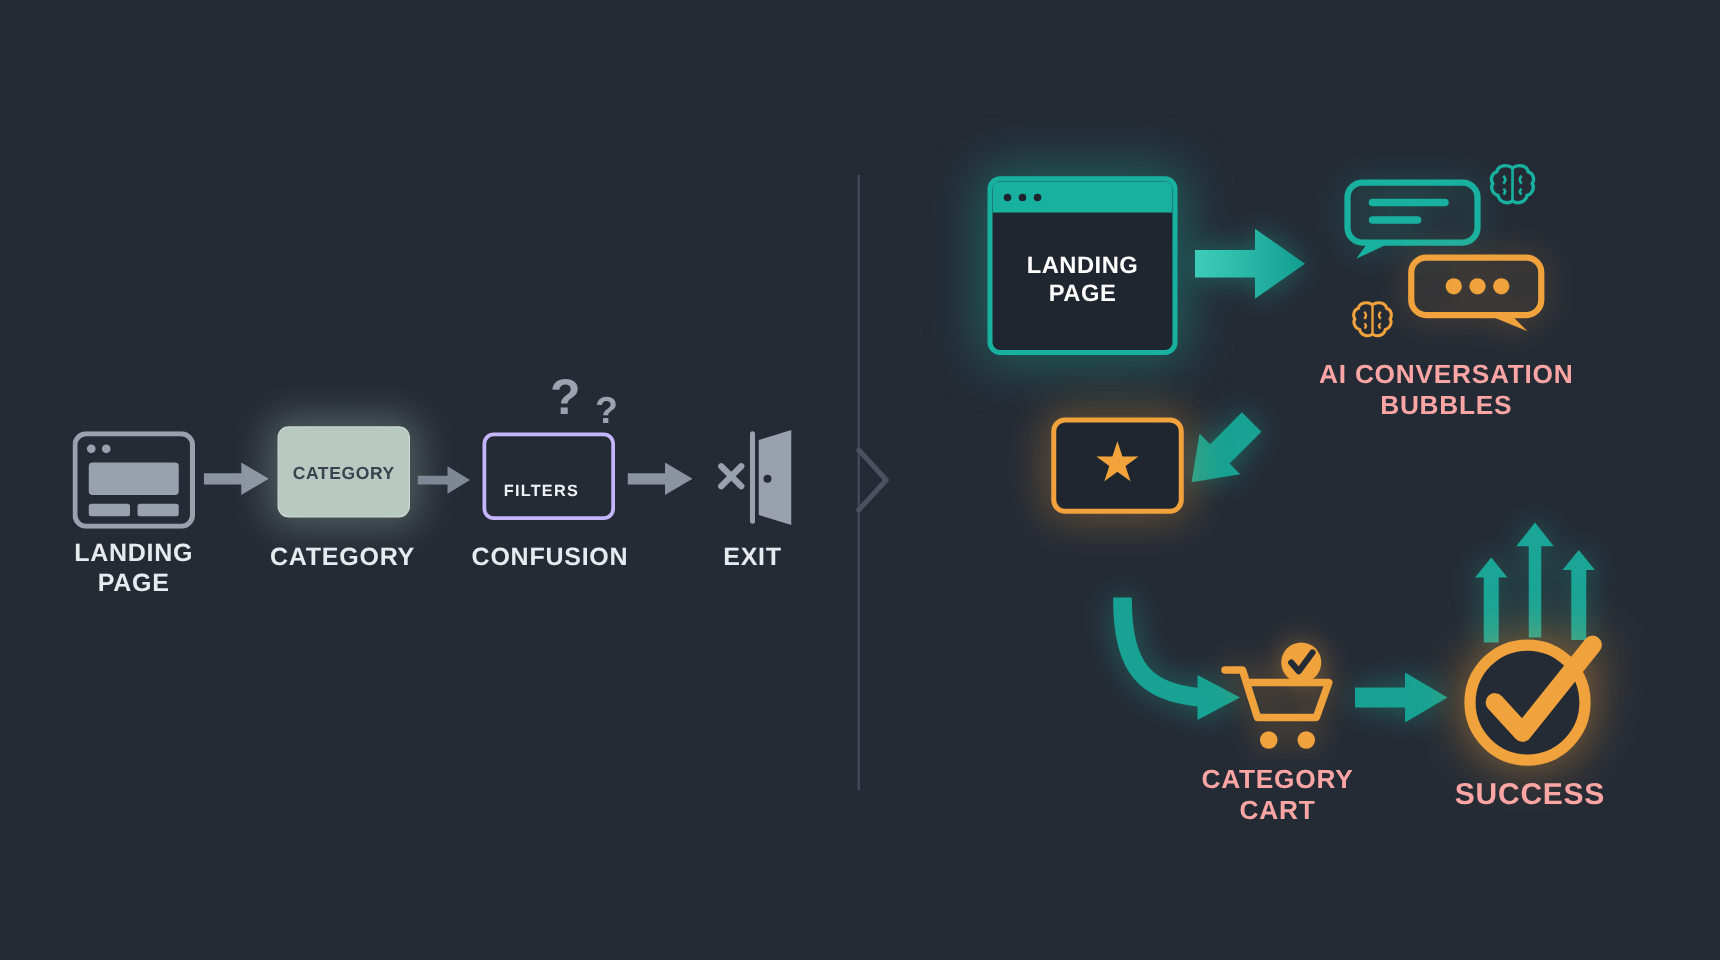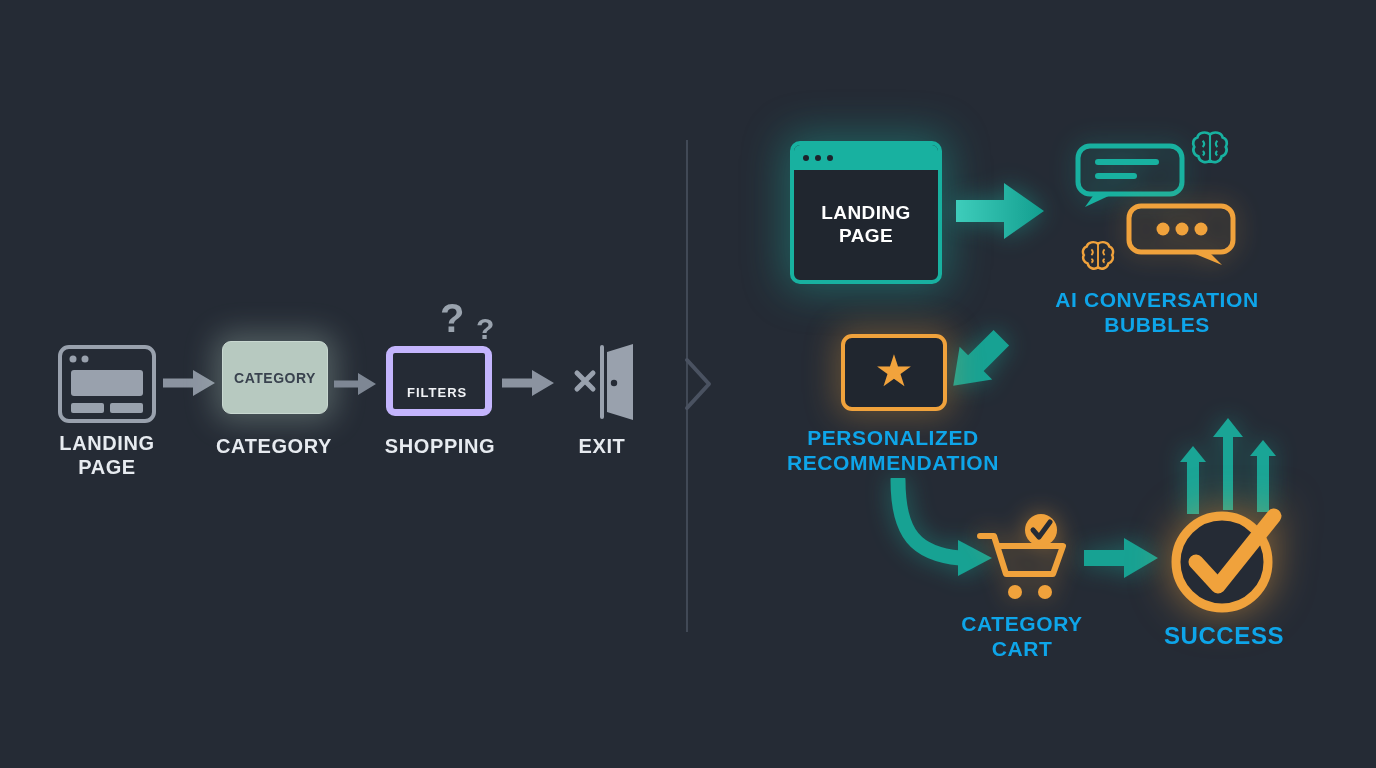--- a/index.html
+++ b/index.html
@@ -7,32 +7,32 @@
     position:relative;width:1376px;height:768px;overflow:hidden;
     background:#252b35;
     font-family:"Liberation Sans",sans-serif;
   }
   .abs{position:absolute;}
   .lbl{
     color:#eef1f5;font-weight:bold;text-align:center;
     letter-spacing:.6px;line-height:1.18;
   }
   .lbl-left{color:#e7ebf0;font-size:20px;}
-  .lbl-right{color:#0ea5e9;font-size:21px;}
+  .lbl-right{color:#fca5a5;font-size:21px;}
   
   .category-box{
     width:104px;height:71px;border-radius:9px;
     background:#b7c9c0;border:1px solid #c9d8d1;
     box-shadow:0 0 30px 8px rgba(186,212,200,.30);
     display:flex;align-items:center;justify-content:center;
   }
   .category-box span{color:#39424e;font-weight:bold;font-size:14px;letter-spacing:.5px;}
   .filters-box{
     width:106px;height:70px;border-radius:9px;
-    border:7px solid #c4b5fd;box-sizing:border-box;
+    border:3px solid #c4b5fd;box-sizing:border-box;
     display:flex;flex-direction:column;justify-content:center;gap:22px;
     padding:8px 14px;
   }
   .fline{height:5px;border-radius:3px;background:#98a0ab;}
   .filters-box .ftxt{color:#f1f3f6;font-weight:bold;font-size:13px;letter-spacing:1px;}
   .qmark{color:#9aa3ae;font-weight:bold;}
   
   .teal-window{
     width:152px;height:143px;border-radius:10px;overflow:hidden;
     border:4px solid #18b1a0;background:#20262f;box-sizing:border-box;
@@ -89,21 +89,21 @@
   </div>
 
   <div class="abs filters-box" style="left:386px;top:346px;">
     <div class="fline" style="width:72px;"></div>
     <div class="fline" style="width:46px;"></div>
     <div class="ftxt">FILTERS</div>
     <div class="fline" style="width:46px;"></div>
   </div>
   <div class="abs qmark" style="left:440px;top:296px;font-size:40px;">?</div>
   <div class="abs qmark" style="left:476px;top:312px;font-size:30px;">?</div>
-  <div class="abs lbl lbl-left" style="left:350px;top:435px;width:180px;">SHOPPING</div>
+  <div class="abs lbl lbl-left" style="left:350px;top:435px;width:180px;">CONFUSION</div>
 
   <div class="abs" style="left:502px;top:369px;">
     <svg width="52" height="28" viewBox="0 0 52 28">
         <polygon points="0,9.5 30,9.5 30,1 52,14 30,27 30,18.5 0,18.5" fill="#8b93a0"></polygon>
       </svg>
   </div>
 
   <div class="abs" style="left:571px;top:341px;">
     <svg width="66" height="82" viewBox="0 0 66 82">
       <path d="M6 32 L22 48 M22 32 L6 48" stroke="#99a1ad" stroke-width="5" stroke-linecap="round"></path>
@@ -180,21 +180,20 @@
     <svg width="90" height="90" viewBox="0 0 90 90">
       <g transform="rotate(135 45 45)">
         <polygon points="12,34 48,34 48,22 80,45 48,68 48,56 12,56" fill="#17a293"></polygon>
       </g>
     </svg>
   </div>
 
   <div class="abs rec-box" style="left:841px;top:334px;">
     <span>★</span>
   </div>
-  <div class="abs lbl lbl-right" style="left:748px;top:426px;width:290px;">PERSONALIZED RECOMMENDATION</div>
 
   <div class="abs glow-teal" style="left:884px;top:478px;">
     <svg width="112" height="104" viewBox="0 0 112 104">
       <path d="M14 2 C14 56 32 76 76 80" stroke="#17a293" stroke-width="15" fill="none" stroke-linecap="round"></path>
       <polygon points="74,62 108,80 74,98" fill="#17a293"></polygon>
     </svg>
   </div>
 
   <div class="abs glow-orange" style="left:975px;top:508px;">
     <svg width="104" height="100" viewBox="0 0 104 100">

